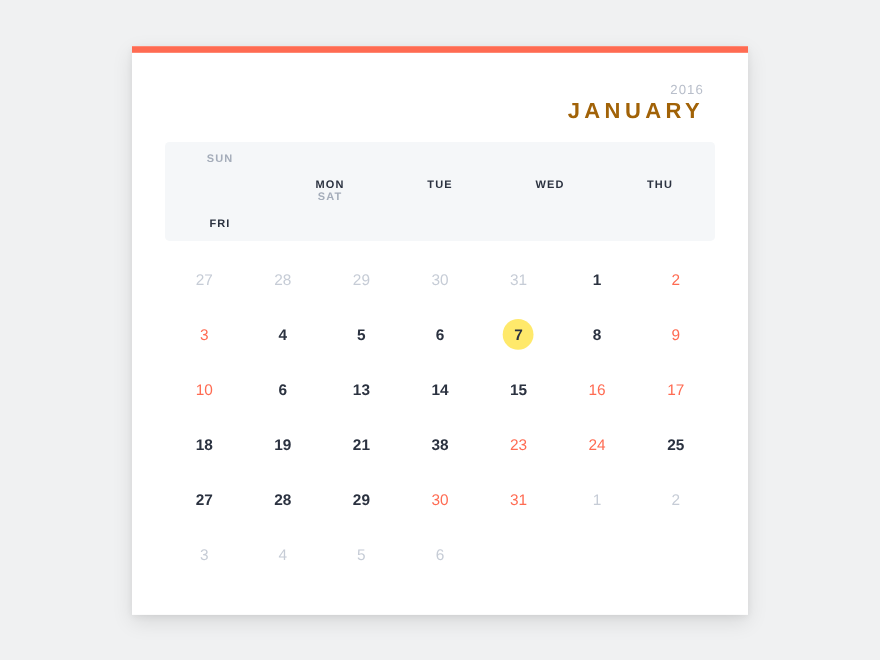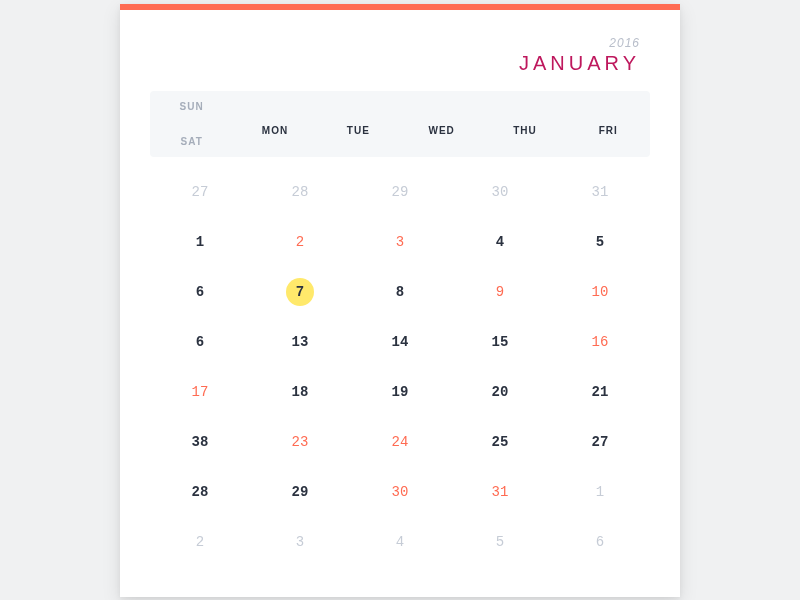--- a/index.html
+++ b/index.html
@@ -28,48 +28,46 @@
     .header {
       text-align: right;
       padding: 32px 10px 16px 0;
     }
     .year {
       font-size: 12px;
       color: #b8beca;
       letter-spacing: 1px;
       display: block;
       margin-bottom: 2px;
-      font-style: italic;
     }
     .month {
       font-size: 20px;
-      color: #be185d;
+      color: #a16207;
       letter-spacing: 4px;
-      font-weight: 400;
+      font-weight: 700;
     }
     .weekday-row {
       display: grid;
-      grid-template-columns: repeat(6, 1fr);
+      grid-template-columns: repeat(5, 1fr);
       background: #f5f7f9;
       border-radius: 4px;
       padding: 10px 0;
       margin-bottom: 10px;
     }
     .weekday {
       text-align: center;
       font-size: 10px;
       font-weight: 700;
       letter-spacing: 1px;
     }
     .weekday.standard { color: #2b3240; margin-top: 24px; }
     .weekday.weekend { color: #a5adba; }
     .grid {
       display: grid;
-      grid-template-columns: repeat(5, 1fr);
-      font-family: Liberation Mono, monospace;
+      grid-template-columns: repeat(7, 1fr);
     }
     .cell {
       height: 50px;
       text-align: center;
       font-size: 14px;
       line-height: 50px;
       position: relative;
       cursor: pointer;
     }
     .cell .num {
@@ -124,21 +122,20 @@
       <div class="cell weekend current"><span class="num">9</span></div>
       <div class="cell weekend current"><span class="num">10</span></div>
       <div class="cell current"><span class="num">6</span></div>
       <div class="cell current"><span class="num">13</span></div>
       <div class="cell current"><span class="num">14</span></div>
       <div class="cell current"><span class="num">15</span></div>
       <div class="cell weekend current"><span class="num">16</span></div>
       <div class="cell weekend current"><span class="num">17</span></div>
       <div class="cell current"><span class="num">18</span></div>
       <div class="cell current"><span class="num">19</span></div>
-      <div class="cell current"><span class="num">20</span></div>
       <div class="cell current"><span class="num">21</span></div>
       <div class="cell current"><span class="num">38</span></div>
       <div class="cell weekend current"><span class="num">23</span></div>
       <div class="cell weekend current"><span class="num">24</span></div>
       <div class="cell current"><span class="num">25</span></div>
       <div class="cell current"><span class="num">27</span></div>
       <div class="cell current"><span class="num">28</span></div>
       <div class="cell current"><span class="num">29</span></div>
       <div class="cell weekend current"><span class="num">30</span></div>
       <div class="cell weekend current"><span class="num">31</span></div>

